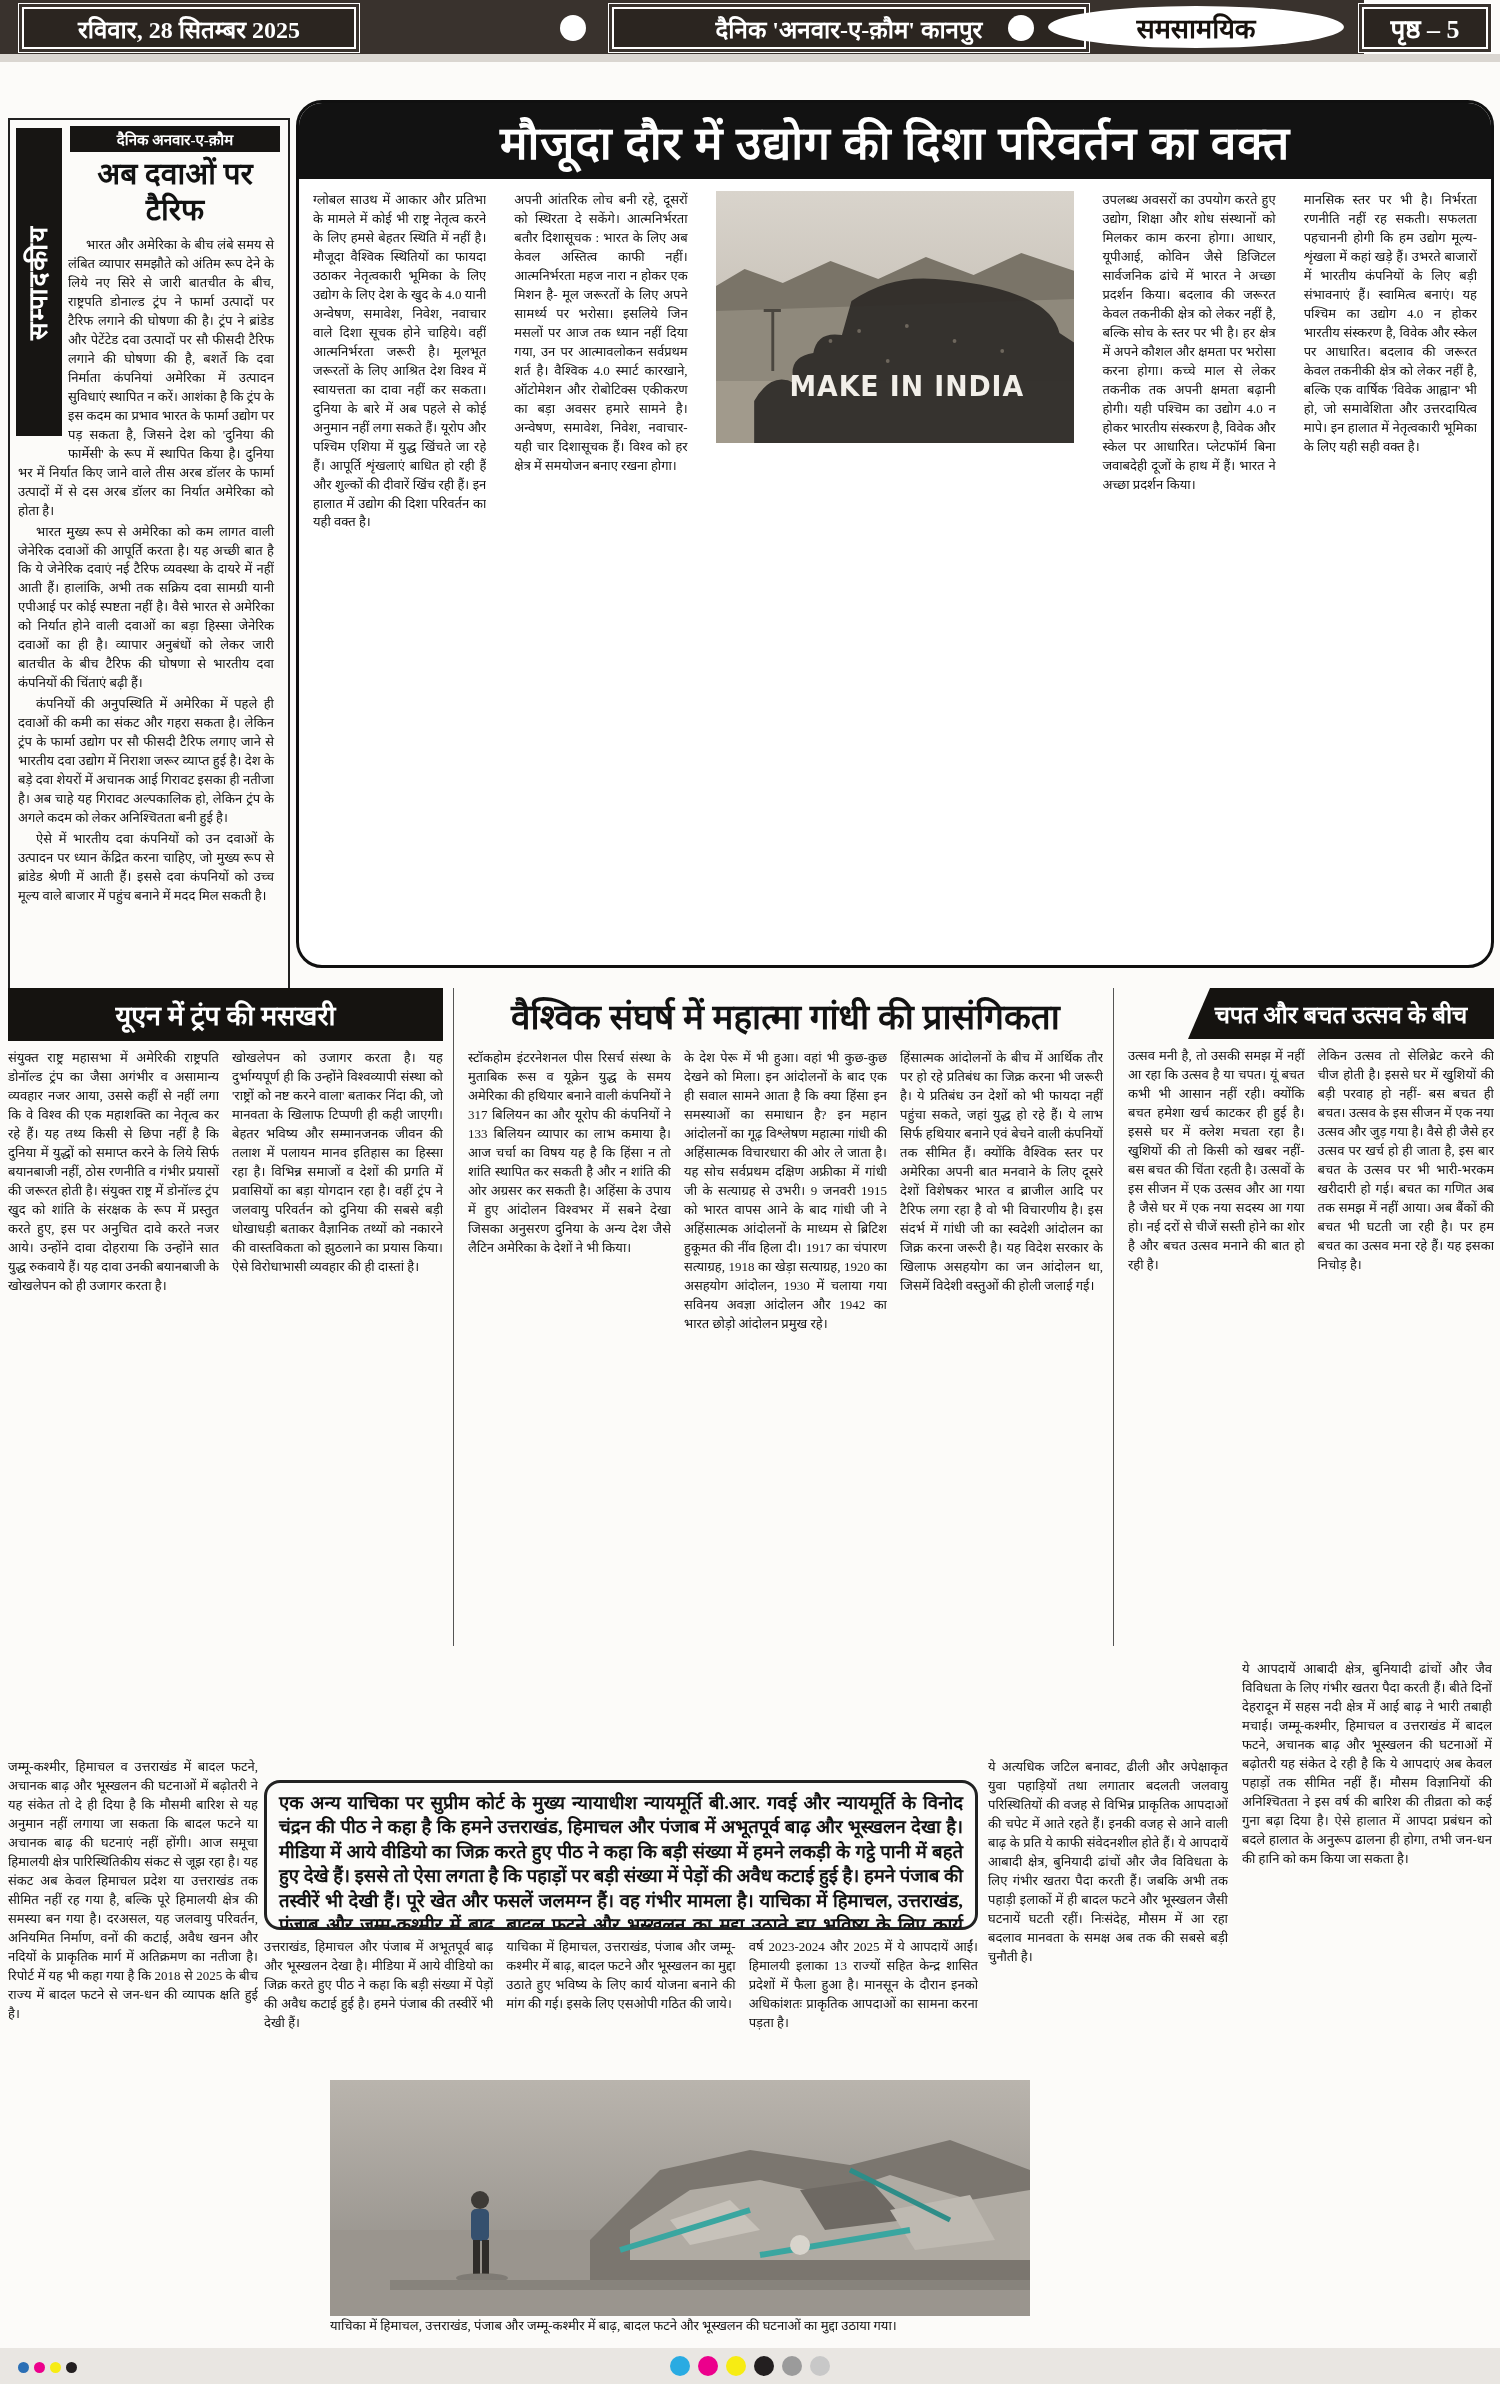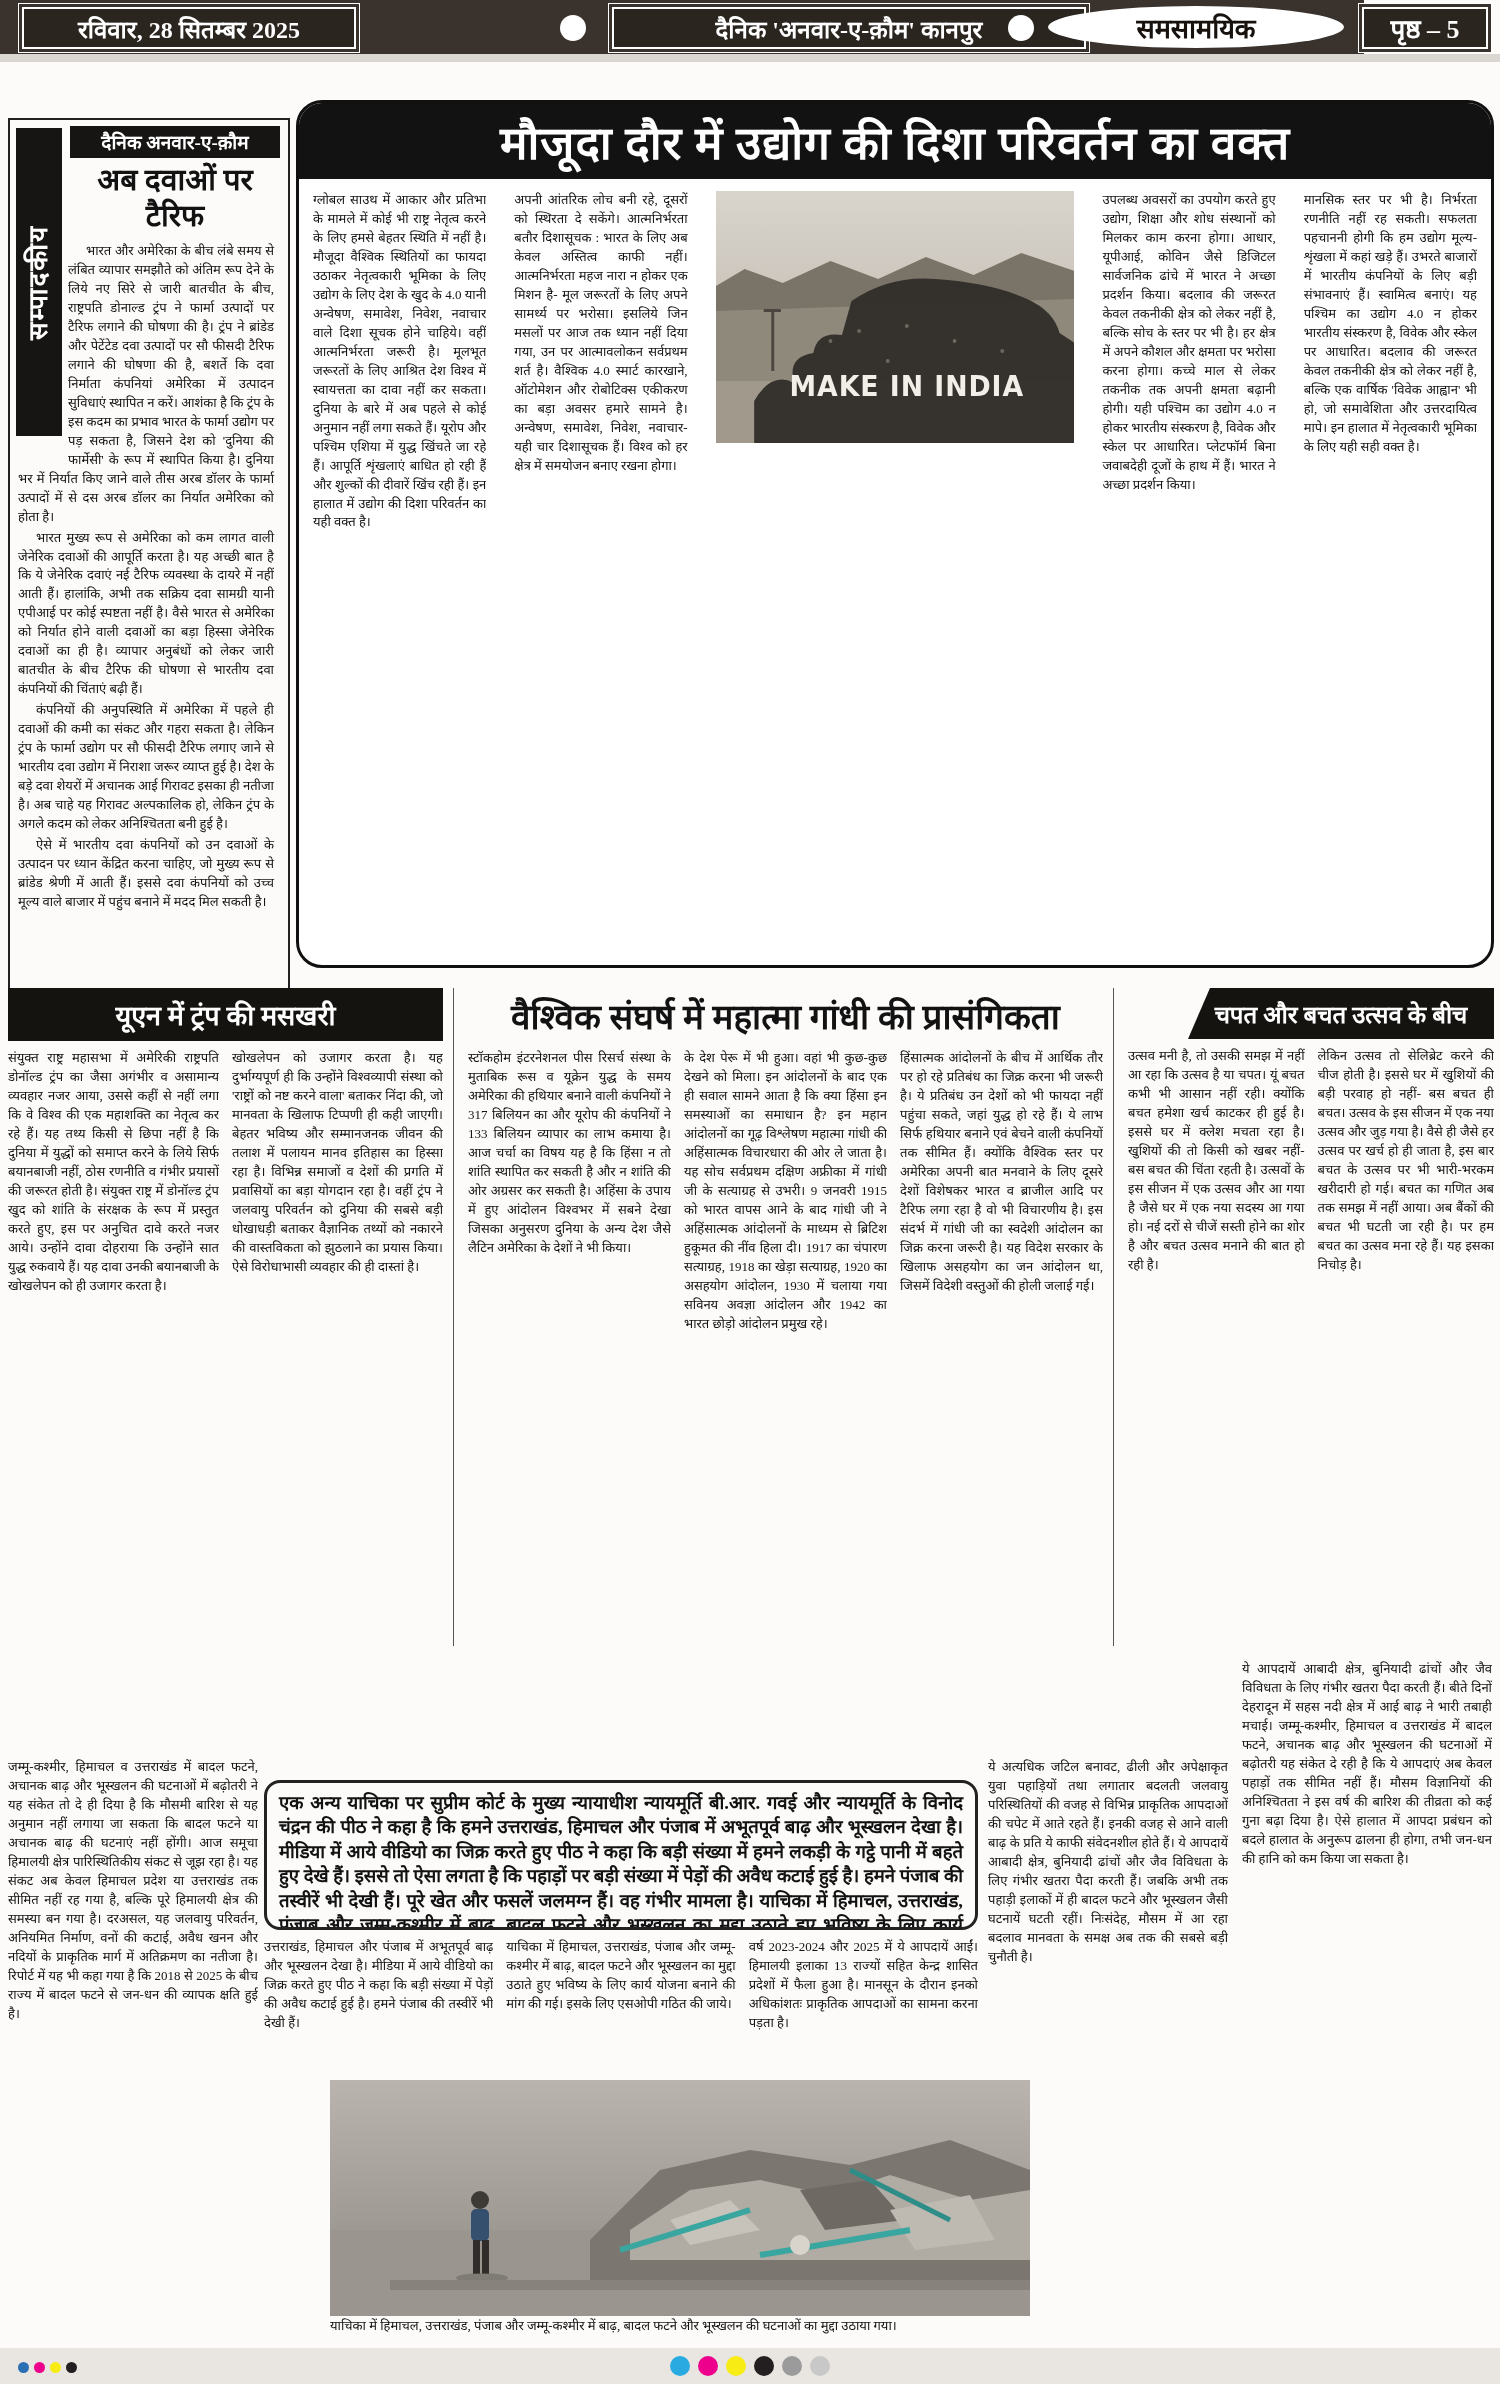--- a/index.html
+++ b/index.html
@@ -15,21 +15,21 @@
   .mh-dot{position:absolute;top:15px;width:26px;height:26px;border-radius:50%;background:#fff;}
   .mh-ellipse{position:absolute;left:1048px;top:6px;width:296px;height:42px;background:#fff;border-radius:50%;
               display:flex;align-items:center;justify-content:center;font-size:27px;font-weight:bold;color:#17120e;}
   .top-strip{position:absolute;left:0;top:54px;width:1500px;height:8px;background:#dad6d1;}
   
   .body-txt{font-size:13px;line-height:1.46;text-align:justify;overflow:hidden;}
   .cols{display:flex;gap:13px;}
   .col{flex:1;overflow:hidden;}
   
   .editorial{position:absolute;left:8px;top:118px;width:282px;height:890px;border:2px solid #222;padding:6px 8px;box-sizing:border-box;}
-  .ed-kicker{margin-left:52px;background:#171513;color:#fff;font-size:19px;font-weight:bold;text-align:center;padding:3px 0;}
+  .ed-kicker{margin-left:52px;background:#171513;color:#fff;font-size:15px;font-weight:bold;text-align:center;padding:3px 0;}
   .ed-headline{margin-left:52px;font-size:30px;font-weight:bold;text-align:center;line-height:1.2;padding:4px 0 8px 0;}
   .ed-vert{position:absolute;left:6px;top:8px;width:46px;height:308px;background:#171513;color:#fff;
            display:flex;align-items:center;justify-content:center;}
   .ed-vert span{writing-mode:vertical-rl;transform:rotate(180deg);font-size:26px;font-weight:bold;letter-spacing:2px;}
   .ed-spacer{float:left;width:50px;height:225px;}
   .editorial p{margin:0 6px 2px 0;text-indent:18px;}
   
   .mainbox{position:absolute;left:296px;top:100px;width:1198px;height:868px;border:3px solid #101010;
            border-radius:26px;overflow:hidden;background:#fff;box-sizing:border-box;}
   .main-title{height:76px;background:#121212;color:#fff;display:flex;align-items:center;justify-content:center;
@@ -50,21 +50,21 @@
                 padding:9px 0;margin-bottom:8px;clip-path:polygon(22px 0,100% 0,100% 100%,0 100%);}
   .band .cols{height:calc(100% - 56px);}
   .gandhi .cols{height:calc(100% - 64px);}
   
   .dis-headline{position:absolute;left:150px;top:1668px;width:1000px;font-size:54px;font-weight:bold;text-align:center;}
   .dis-intro{position:absolute;left:264px;top:1780px;width:714px;height:150px;border:3px solid #222;border-radius:16px;
              padding:8px 12px;box-sizing:border-box;font-size:18.5px;font-weight:bold;line-height:1.32;text-align:justify;overflow:hidden;}
   .dis-colA{position:absolute;left:8px;top:1758px;width:250px;height:586px;}
   .dis-colB{position:absolute;left:988px;top:1758px;width:240px;height:586px;}
   .dis-colF{position:absolute;left:1242px;top:1660px;width:250px;height:684px;}
-  .dis-mid{position:absolute;left:264px;top:1938px;width:714px;height:136px;}
+  .dis-mid{position:absolute;left:264px;top:1938px;width:714px;height:136px;justify-content:flex-end;}
   .photo2{position:absolute;left:330px;top:2080px;width:700px;height:236px;}
   .dis-caption{position:absolute;left:330px;top:2318px;width:700px;font-size:13px;line-height:1.3;overflow:hidden;height:24px;}
   
   .footer{position:absolute;left:0;top:2348px;width:1500px;height:36px;background:#e9e6e2;}
   .dots-center{position:absolute;left:0;right:0;top:8px;display:flex;gap:8px;justify-content:center;}
   .dots-center span{width:20px;height:20px;border-radius:50%;display:inline-block;}
   .dots-corner{position:absolute;left:18px;top:14px;display:flex;gap:5px;}
   .dots-corner span{width:11px;height:11px;border-radius:50%;display:inline-block;}
 </style>
 </head>

